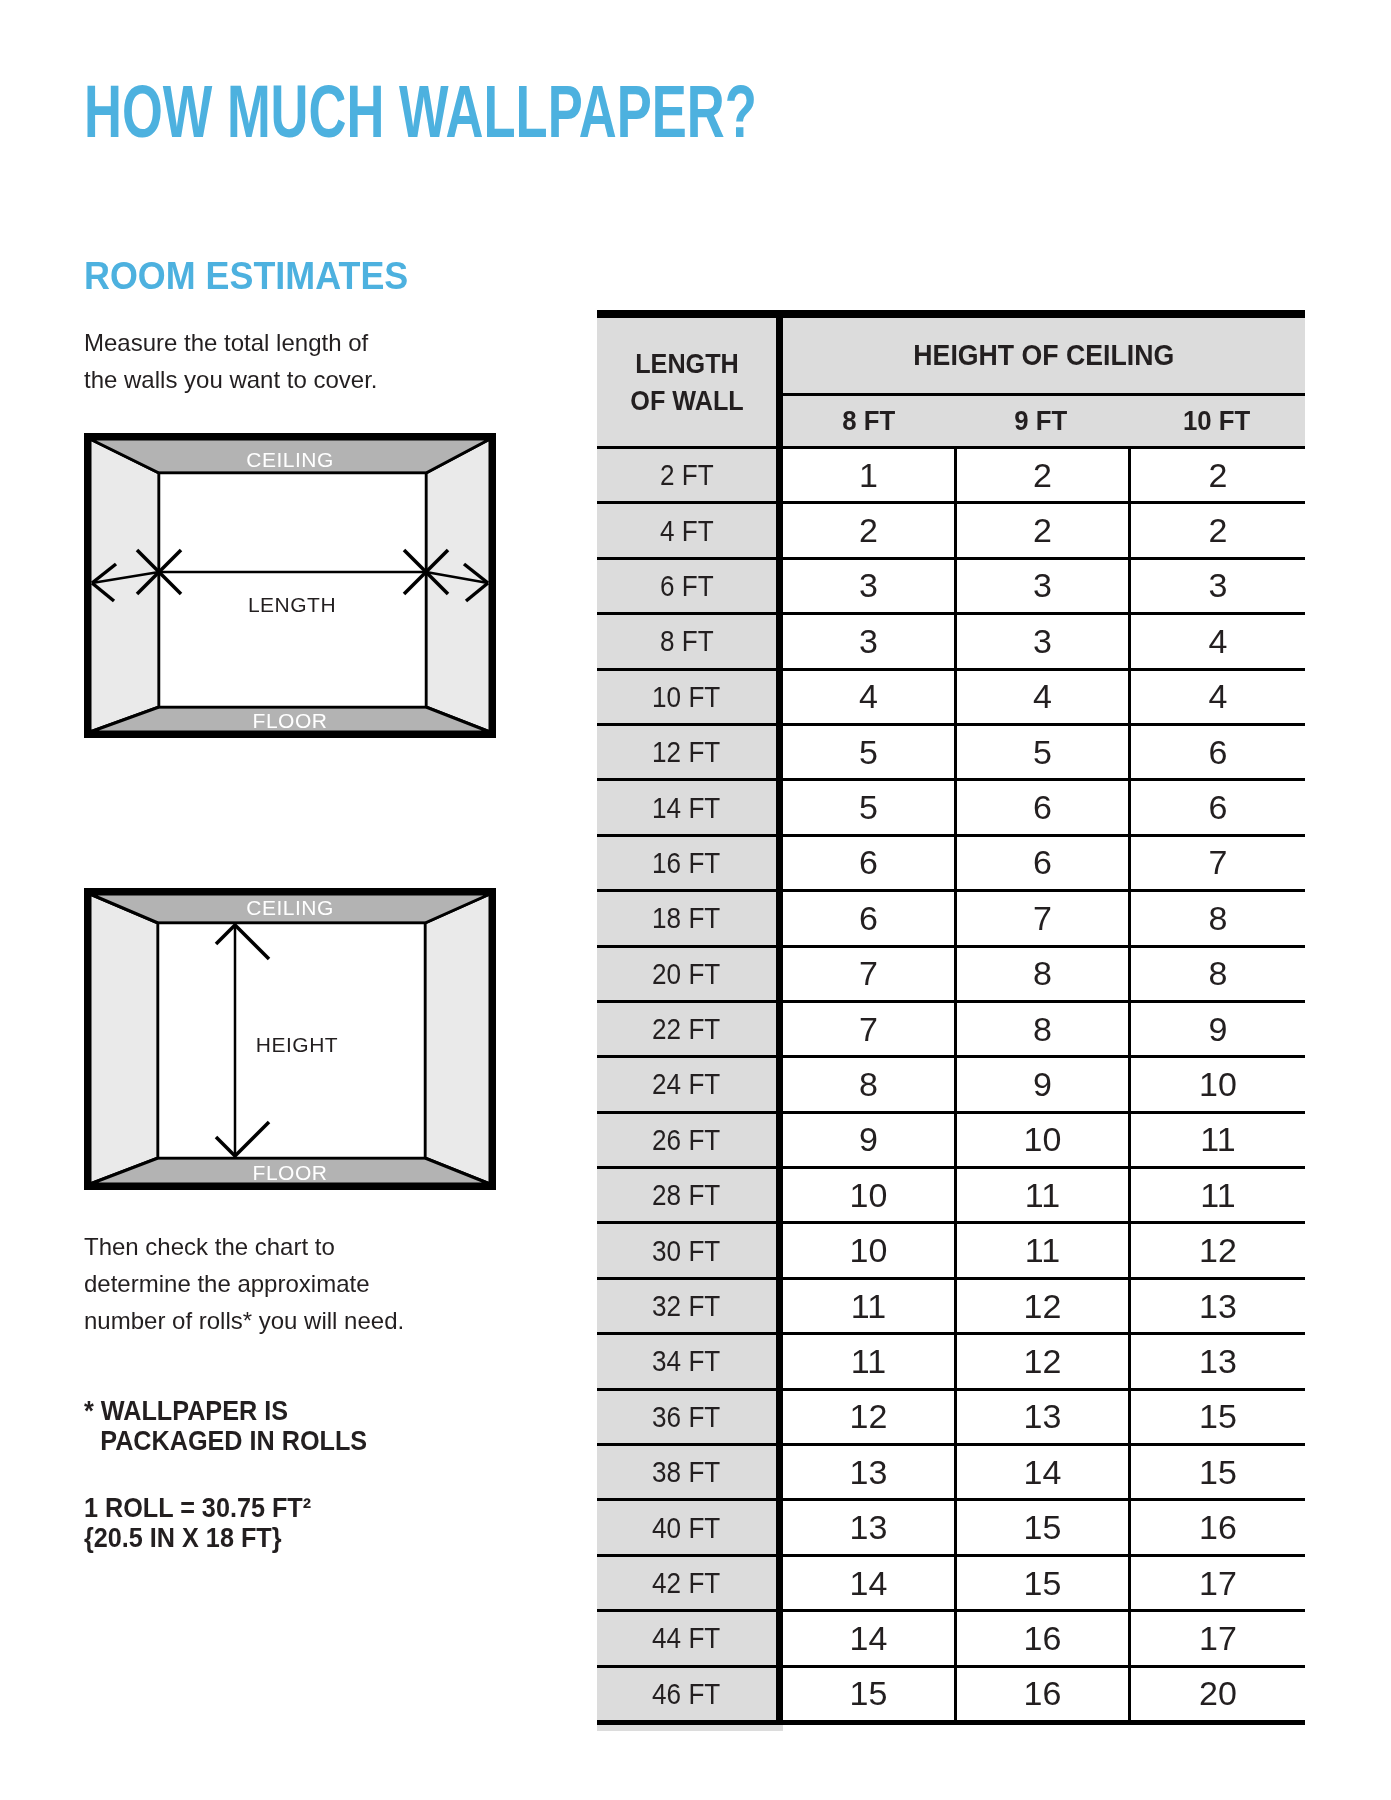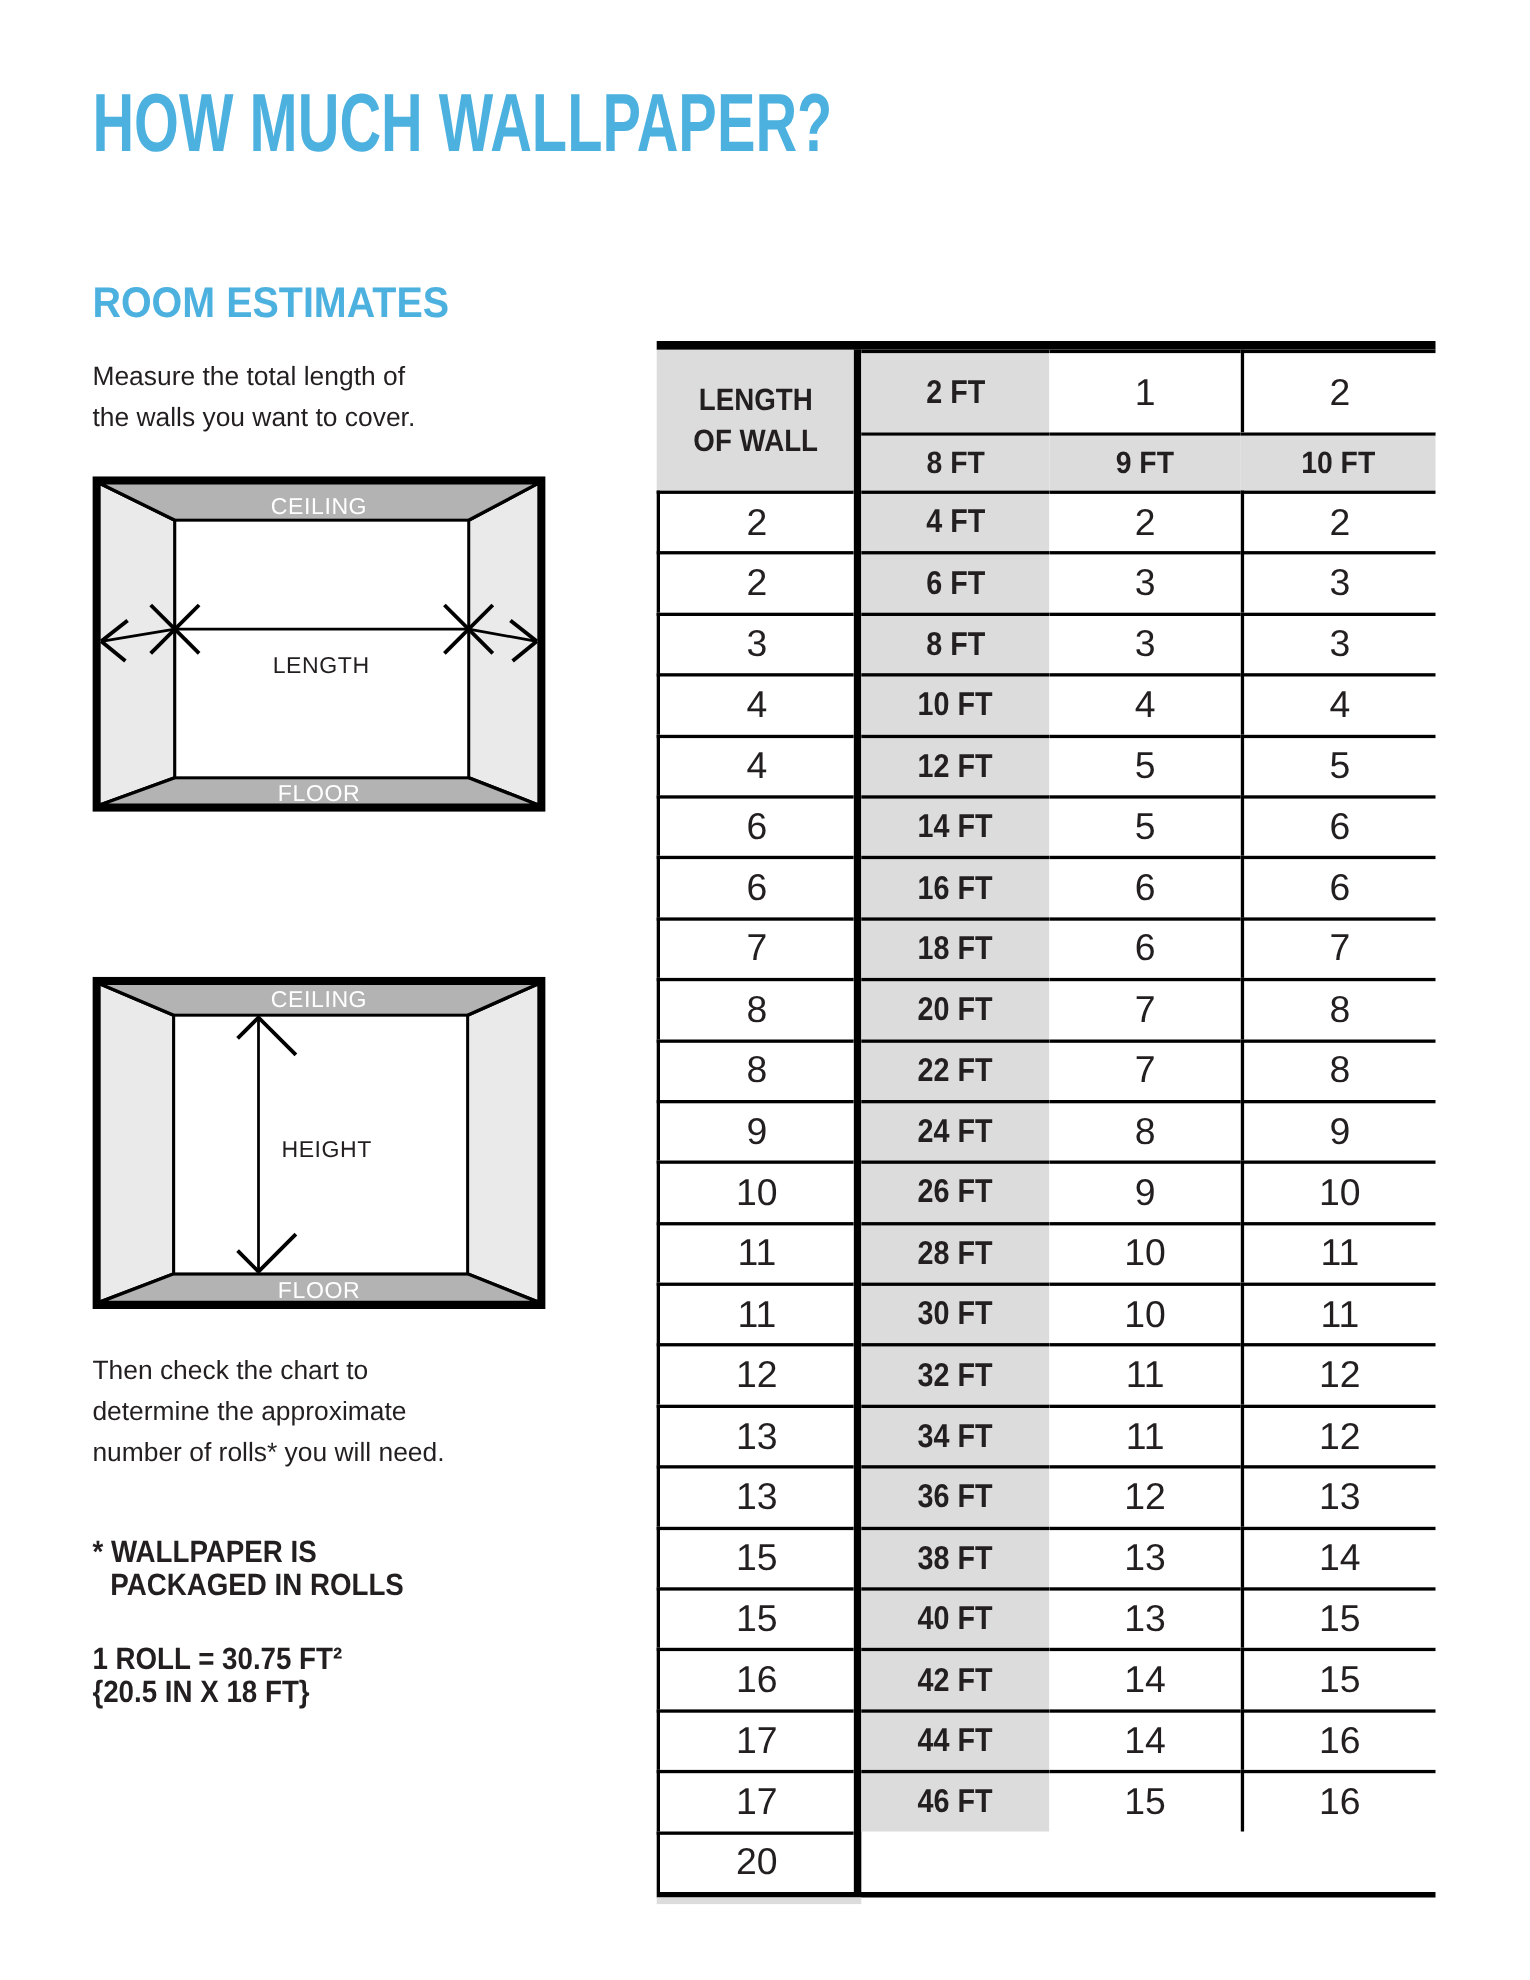--- a/index.html
+++ b/index.html
@@ -72,21 +72,21 @@
   .wall-hdr{grid-column:1;grid-row:1/3;font-weight:bold;font-size:28px;line-height:37px;}
   .wall-hdr .squeeze{display:inline-block;transform:scaleX(.9);transform-origin:center center;white-space:pre-line;}
   .ceil-hdr{grid-column:3/6;grid-row:1;font-weight:bold;font-size:29px;}
   .ceil-hdr .squeeze,.sub-hdr .squeeze{display:inline-block;transform:scaleX(.92);transform-origin:center center;white-space:nowrap;}
   .sub-hdr{grid-row:2;font-weight:bold;font-size:28px;border-top:3px solid #000;}
   .sub-hdr.c3{grid-column:3;}
   .sub-hdr.c4{grid-column:4;}
   .sub-hdr.c5{grid-column:5;}
   .row-label{
     background:var(--cellgray);border-top:3px solid #000;
-    font-weight:bold;font-size:30px;align-items:center;
+    font-weight:normal;font-size:30px;align-items:center;
   }
   .row-label .squeeze{display:inline-block;transform:scaleX(.87);transform-origin:center center;white-space:nowrap;}
   .num{border-top:3px solid #000;font-size:34px;background:#ffffff;}
   .vline{border-left:3px solid #000;}
 </style>
 </head>
 <body>
 
 <div class="page">
 
@@ -162,20 +162,23 @@
 
 
   <div class="tablewrap">
     <div class="topbar"></div>
     <div class="grid" id="rolls-grid">
       <div class="divider"></div>
       <div class="cell hdr wall-hdr">
         <span class="squeeze">LENGTH
 OF WALL</span>
       </div>
+      <div class="cell hdr ceil-hdr">
+        <span class="squeeze">HEIGHT OF CEILING</span>
+      </div>
       <div class="cell hdr sub-hdr c3">
         <span class="squeeze">8 FT</span>
       </div>
       <div class="cell hdr sub-hdr c4">
         <span class="squeeze">9 FT</span>
       </div>
       <div class="cell hdr sub-hdr c5">
         <span class="squeeze">10 FT</span>
       </div>
 

